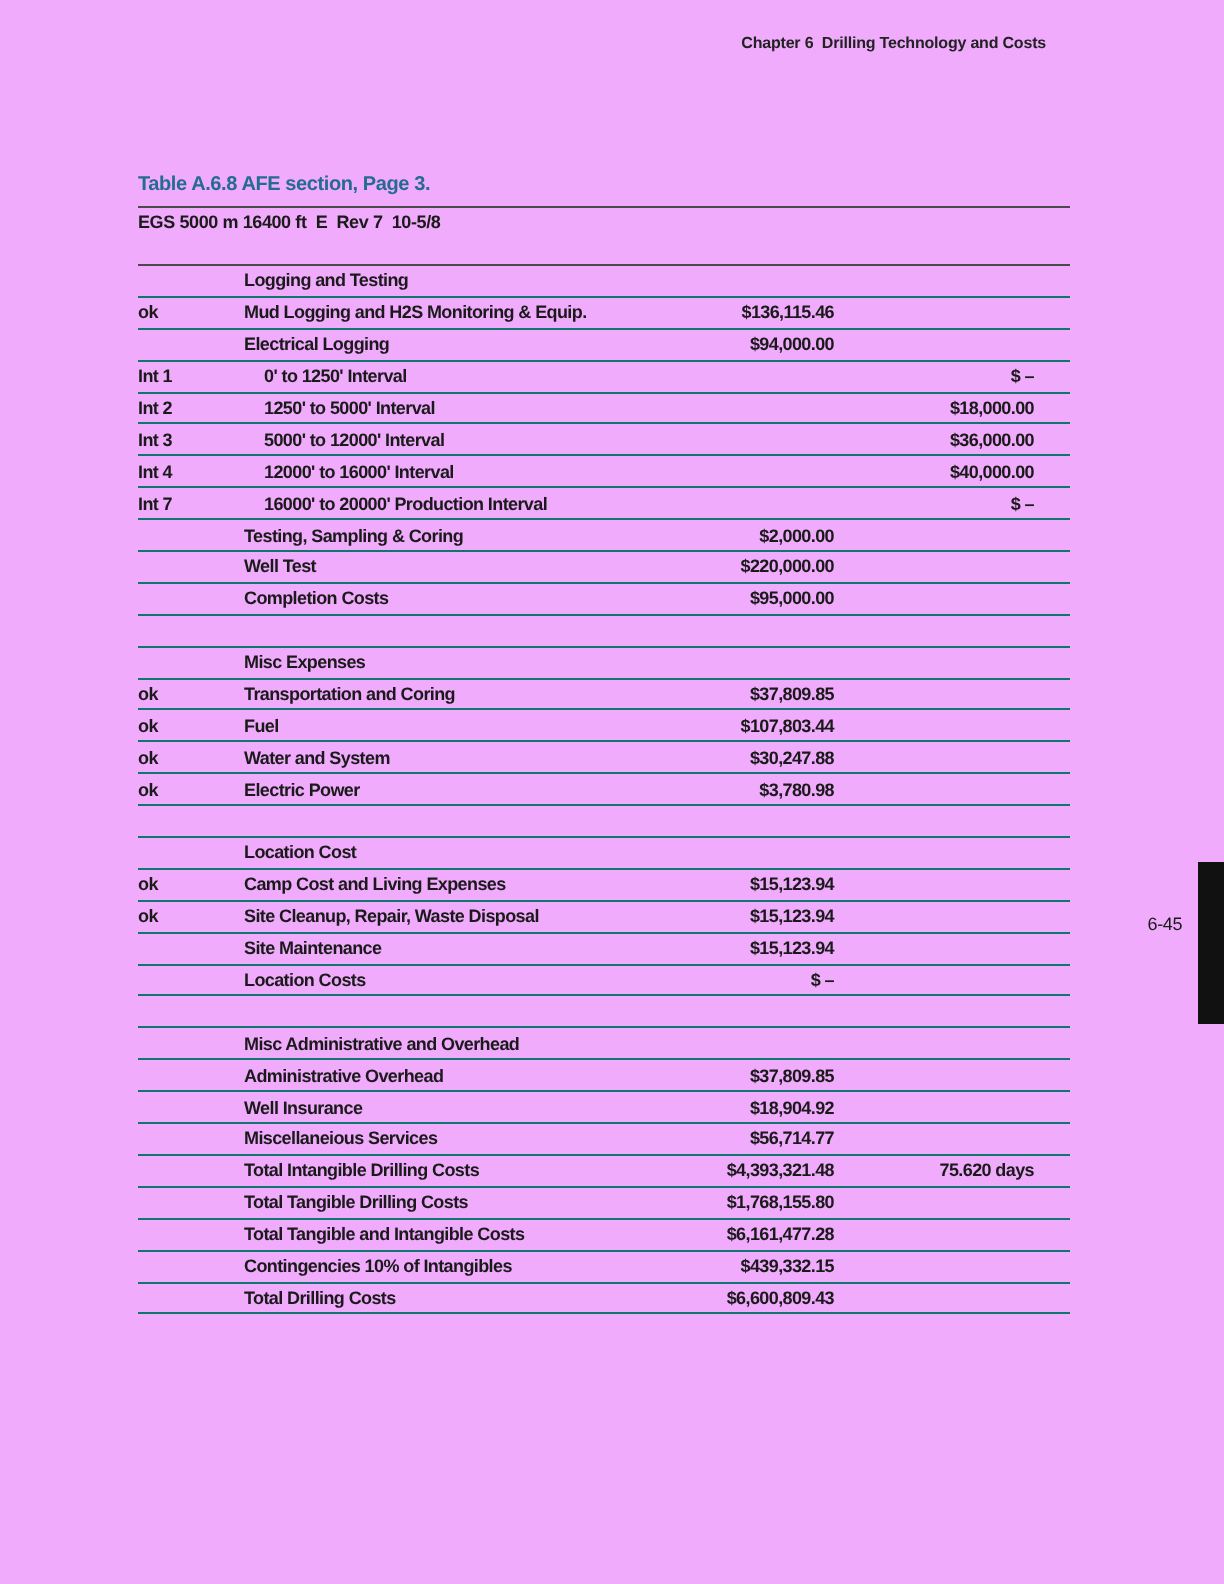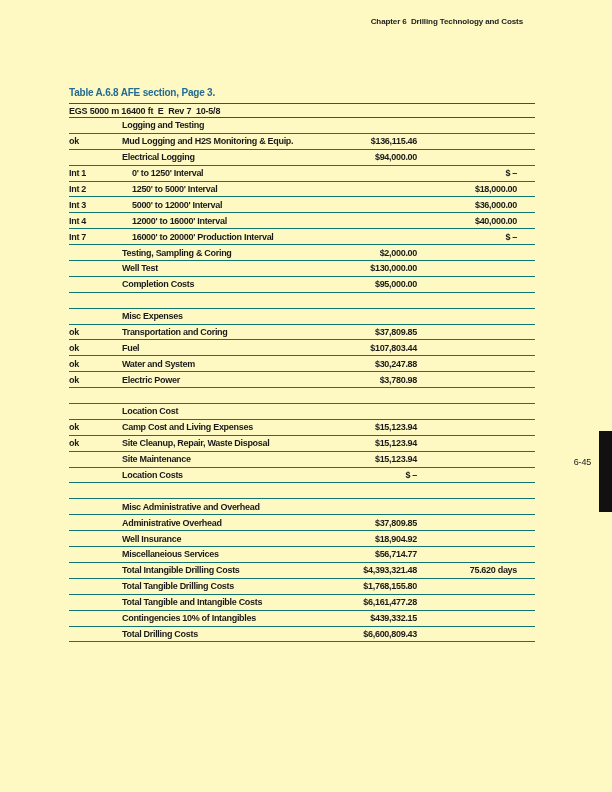--- a/index.html
+++ b/index.html
@@ -1,20 +1,20 @@
 <!DOCTYPE html>
 <html><head>
 <meta charset="utf-8">
 <style>
   html,body { margin:0; padding:0; background:#e8e8e8; }
   .page {
     position:relative;
     width:612px; height:792px;
     margin:0 auto;
-    background:#fef9c3;
+    background:#f0abfc;
     font-family:"Liberation Sans", sans-serif;
     color:#1a1a1a;
     overflow:hidden;
   }
   .chapter-header {
     position:absolute;
     top:17px; left:0; width:523px;
     text-align:right;
     font-size:8px; font-weight:bold;
     letter-spacing:-0.1px;
@@ -32,21 +32,21 @@
     letter-spacing:-0.2px;
     margin:0 0 5px 0;
   }
   .table-subtitle {
     font-size:9px;
     font-weight:bold;
     letter-spacing:-0.2px;
     white-space:pre;
     border-top:1px solid #4a4a4a;
     border-bottom:1px solid #4a4a4a;
-    height:15px;
+    height:30px;
     line-height:15px;
     box-sizing:border-box;
   }
   .rows { width:466px; }
   .row {
     display:flex;
     align-items:center;
     height:15.9px;
     box-sizing:border-box;
     border-bottom:1px solid #0f766e;
@@ -137,21 +137,21 @@
         </div>
         <div class="row">
           <div class="cell tag"></div>
           <div class="cell label">Testing, Sampling &amp; Coring</div>
           <div class="cell amt1">$2,000.00</div>
           <div class="cell amt2"></div>
         </div>
         <div class="row">
           <div class="cell tag"></div>
           <div class="cell label">Well Test</div>
-          <div class="cell amt1">$130,000.00</div>
+          <div class="cell amt1">$220,000.00</div>
           <div class="cell amt2"></div>
         </div>
         <div class="row">
           <div class="cell tag"></div>
           <div class="cell label">Completion Costs</div>
           <div class="cell amt1">$95,000.00</div>
           <div class="cell amt2"></div>
         </div>
         <div class="row spacer">
           <div class="cell tag"></div>

